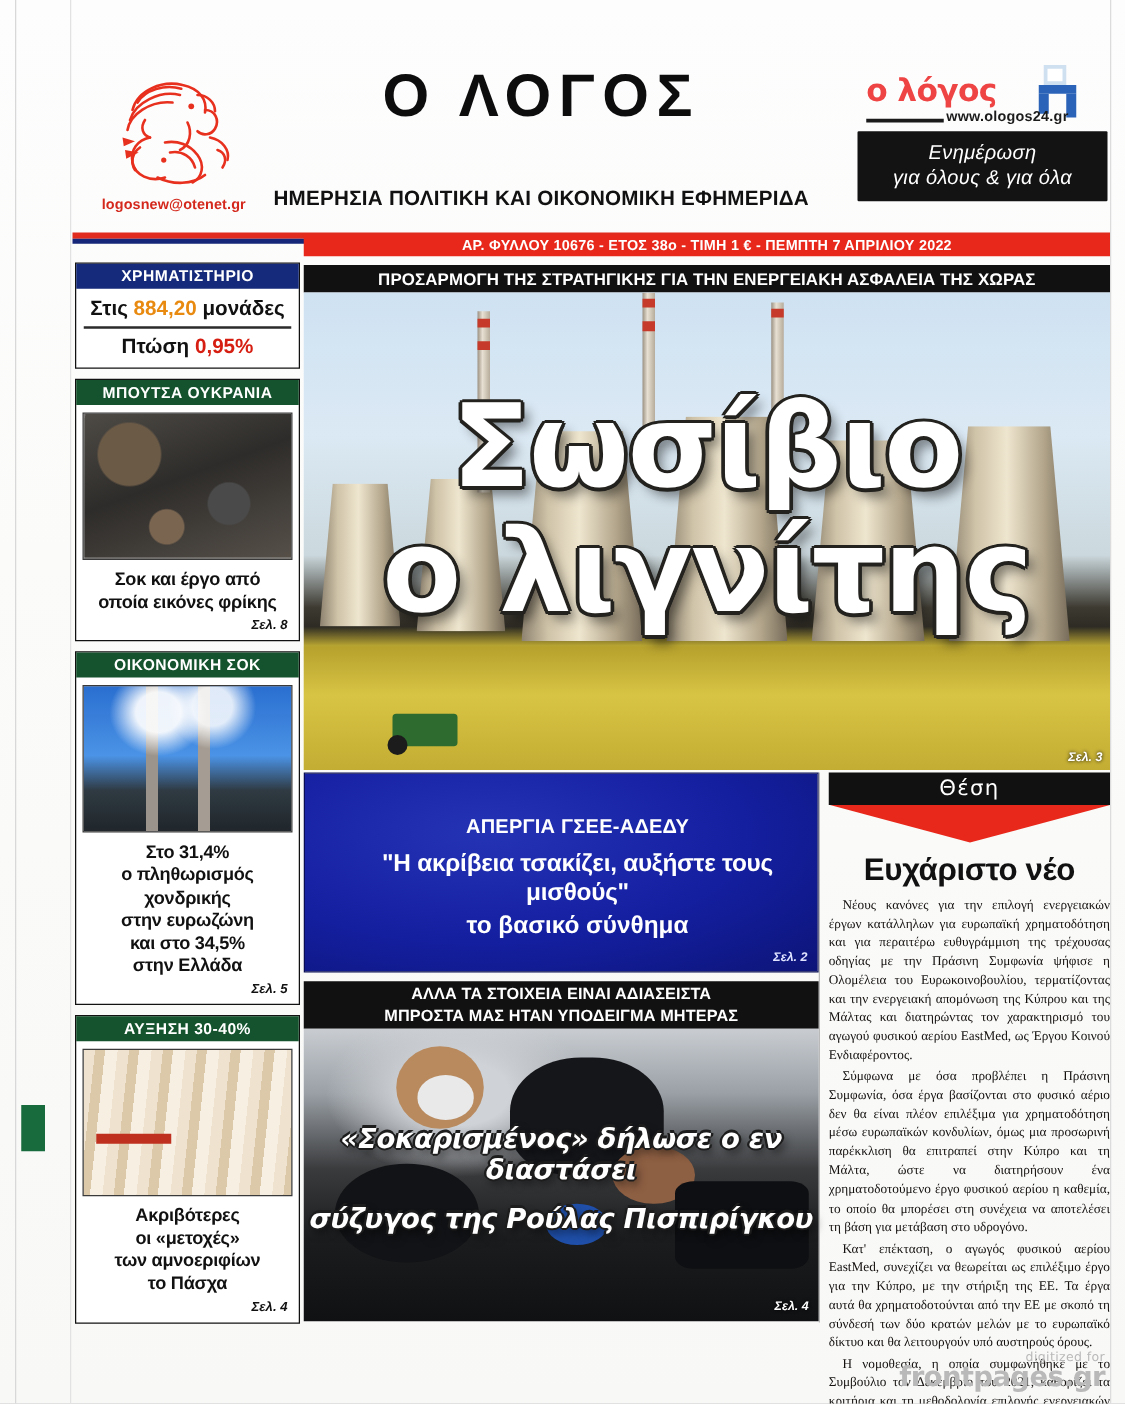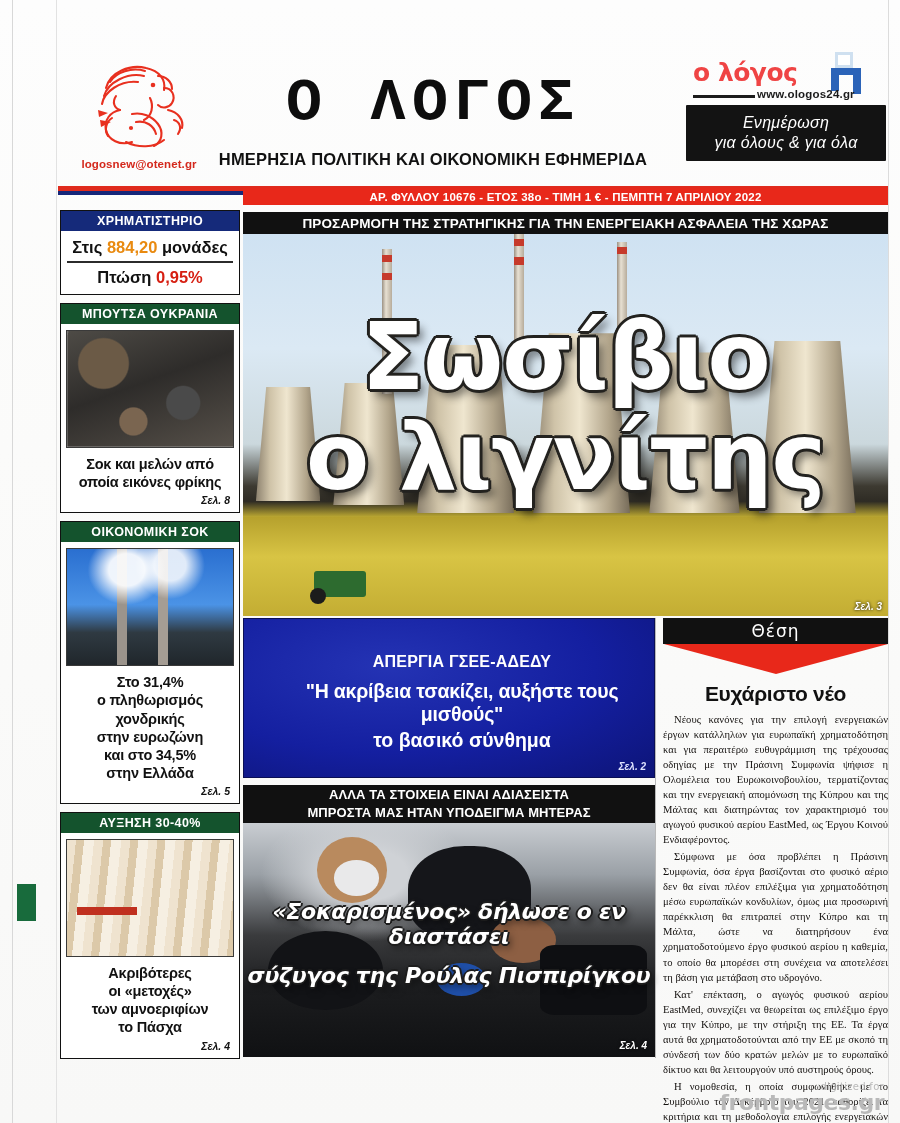--- a/index.html
+++ b/index.html
@@ -29,24 +29,24 @@
   #logo-emblem{
     position:absolute;left:32px;top:18px;width:112px;height:96px;
   }
   #logo-emblem svg{display:block;}
   #logo-email{
     position:absolute;left:21px;top:118px;width:120px;
     text-align:center;color:#d4281c;font-weight:bold;font-size:11.5px;
     letter-spacing:.1px;
   }
   #paper-title{
-    position:absolute;left:150px;top:33px;width:450px;
+    position:absolute;left:150px;top:14px;width:450px;
     text-align:center;
-    font-family:Liberation Mono, monospace;
-    font-weight:bold;font-size:60px;line-height:1;
+    font-family:Liberation Sans, sans-serif;
+    font-weight:bold;font-size:48px;line-height:1;
     letter-spacing:6px;color:#0d0d0d;
   }
   #paper-subtitle{
     position:absolute;left:150px;top:110px;width:450px;
     text-align:center;font-weight:bold;font-size:16.5px;
     letter-spacing:.2px;color:#111;
   }
   
   #online-brand{position:absolute;left:625px;top:8px;width:205px;height:120px;}
   #ob-word{
@@ -263,21 +263,21 @@
     height:26px;background:#111;color:#fff;
     display:flex;align-items:center;justify-content:center;
     font-family:"DejaVu Sans",sans-serif;font-size:17px;letter-spacing:1px;
   }
   #op-tri{
     width:0;height:0;margin:0 auto;
     border-left:112px solid transparent;border-right:112px solid transparent;
     border-top:30px solid #e8281a;
   }
   #op-title{
-    text-align:center;font-weight:bold;font-size:21px;color:#111;
+    text-align:center;font-weight:bold;font-size:25px;color:#111;
     padding:8px 0 6px;letter-spacing:-.3px;
   }
   #op-body{
     font-family:"Liberation Serif",serif;
     font-size:10.6px;line-height:1.42;color:#14110f;text-align:justify;
   }
   #op-body p{margin:0 0 2px;text-indent:11px;}
   #op-rule-l{position:absolute;left:655px;top:618px;width:1px;height:440px;background:#b9b9b9;}
 
   
@@ -368,21 +368,21 @@
           <span>Πτώση </span><span class="val-red">0,95%</span>
         </div>
       </div>
     </div>
 
     <div class="side-box">
       <div class="side-head head-black">ΜΠΟΥΤΣΑ ΟΥΚΡΑΝΙΑ</div>
       <div class="side-body">
         <div class="side-photo ph-aerial"></div>
         <div class="side-cap">
-          <div>Σοκ και μελών από</div>
+          <div>Σοκ και έργο από</div>
           <div>οποία εικόνες φρίκης</div>
         </div>
         <span class="selref">Σελ. 8</span>
       </div>
     </div>
 
     <div class="side-box">
       <div class="side-head head-black">ΟΙΚΟΝΟΜΙΚΗ ΣΟΚ</div>
       <div class="side-body">
         <div class="side-photo ph-plant"></div>

